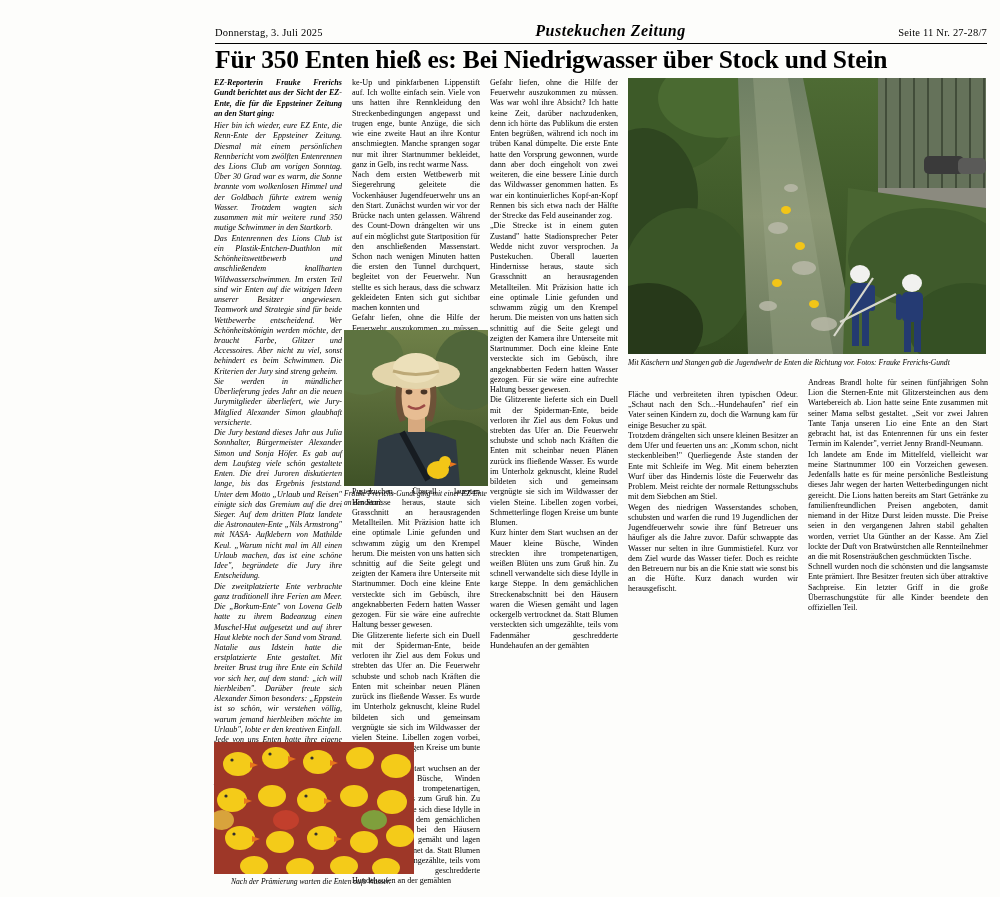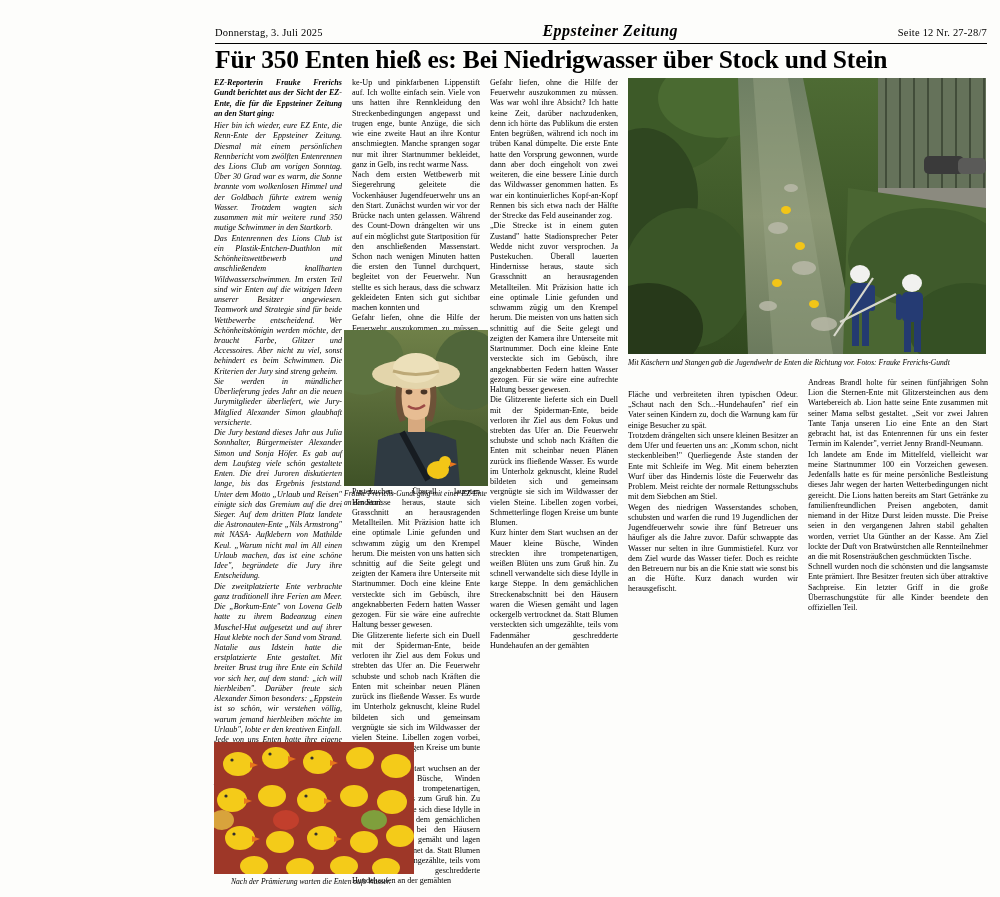--- a/index.html
+++ b/index.html
@@ -110,22 +110,22 @@
   
   .photo svg { display: block; width: 100%; height: 100%; }
 </style>
 </head>
 <body>
 
 <div class="page">
 
   <div class="masthead">
     <span class="date">Donnerstag, 3. Juli 2025</span>
-    <span class="paper-name">Eppsteiner Zeitung</span>
-    <span class="folio">Seite 12  Nr. 27-28/7</span>
+    <span class="paper-name">Pustekuchen Zeitung</span>
+    <span class="folio">Seite 11  Nr. 27-28/7</span>
   </div>
 
   <div class="headline">Für 350 Enten hieß es: Bei Niedrigwasser über Stock und Stein</div>
 
   <div class="col col-1">
     <span class="lead">EZ-Reporterin Frauke Frerichs Gundt berichtet aus der Sicht der EZ-Ente, die für die Eppsteiner Zeitung an den Start ging:</span>
     <p>Hier bin ich wieder, eure EZ Ente, die Renn-Ente der Eppsteiner Zeitung. Diesmal mit einem persönlichen Rennbericht vom zwölften Entenrennen des Lions Club am vorigen Sonntag. Über 30 Grad war es warm, die Sonne brannte vom wolkenlosen Himmel und der Goldbach führte extrem wenig Wasser. Trotzdem wagten sich zusammen mit mir weitere rund 350 mutige Schwimmer in den Startkorb.</p>
     <p>Das Entenrennen des Lions Club ist ein Plastik-Entchen-Duathlon mit Schönheitswettbewerb und anschließendem knallharten Wildwasserschwimmen. Im ersten Teil sind wir Enten auf die witzigen Ideen unserer Besitzer angewiesen. Teamwork und Strategie sind für beide Wettbewerbe entscheidend. Wer Schönheitskönigin werden möchte, der braucht Farbe, Glitzer und Accessoires. Aber nicht zu viel, sonst behindert es beim Schwimmen. Die Kriterien der Jury sind streng geheim.</p>
     <p>Sie werden in mündlicher Überlieferung jedes Jahr an die neuen Jurymitglieder überliefert, wie Jury-Mitglied Alexander Simon glaubhaft versicherte.</p>
     <p>Die Jury bestand dieses Jahr aus Julia Sonnhalter, Bürgermeister Alexander Simon und Sonja Höfer. Es gab auf dem Laufsteg viele schön gestaltete Enten. Die drei Juroren diskutierten lange, bis das Ergebnis feststand. Unter dem Motto „Urlaub und Reisen" einigte sich das Gremium auf die drei Sieger. Auf dem dritten Platz landete die Astronauten-Ente „Nils Armstrong" mit NASA- Aufklebern von Mathilde Keul. „Warum nicht mal im All einen Urlaub machen, das ist eine schöne Idee", begründete die Jury ihre Entscheidung.</p>

